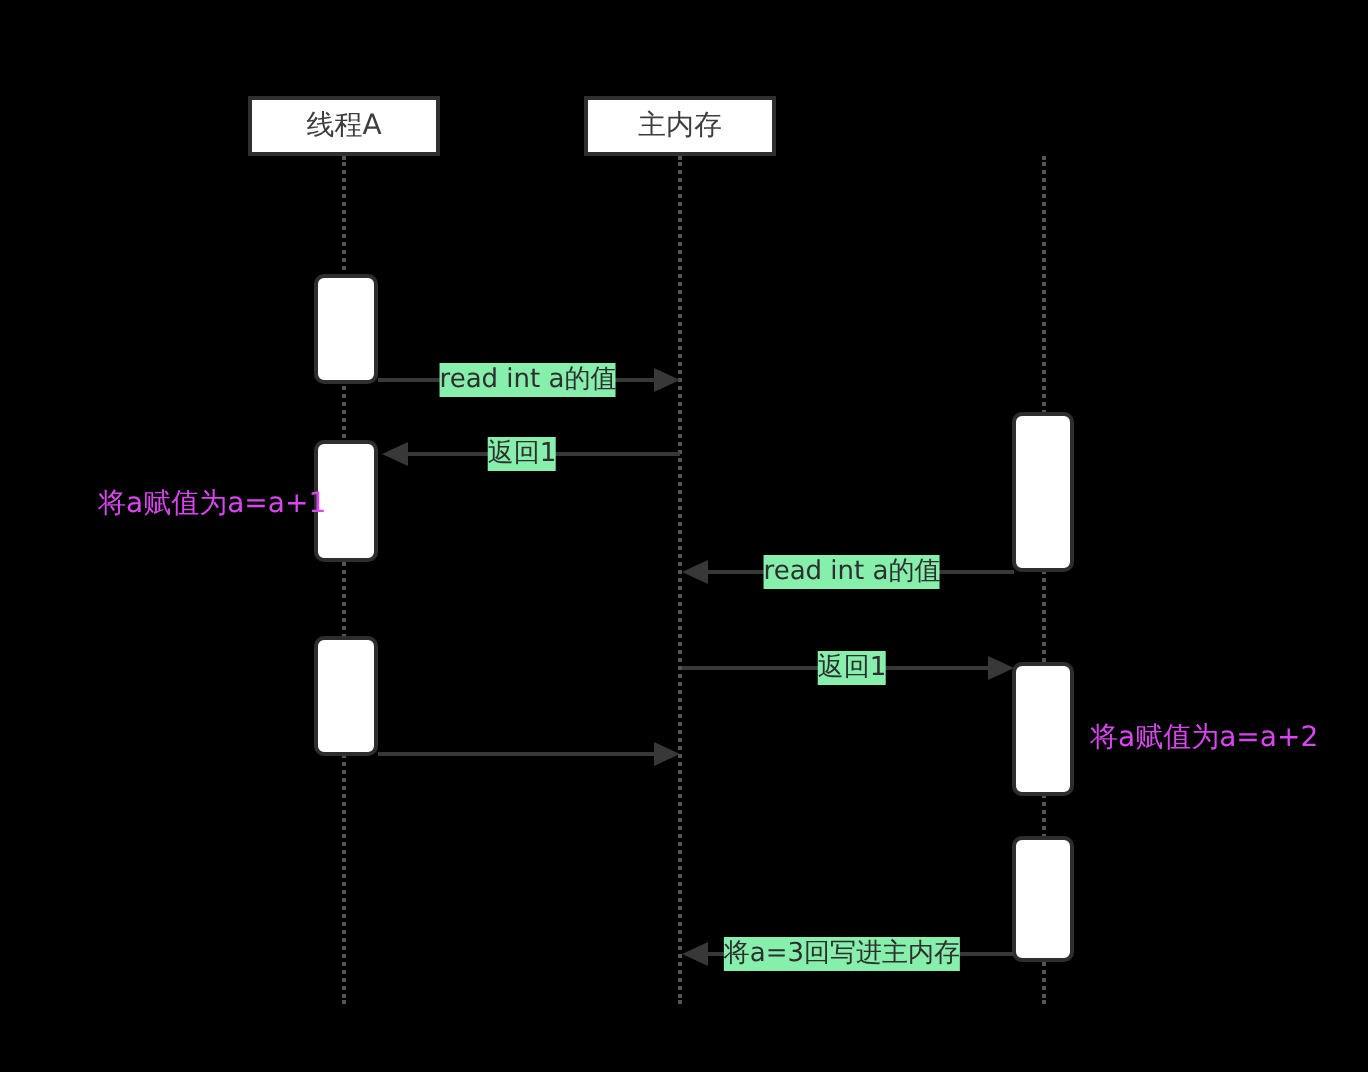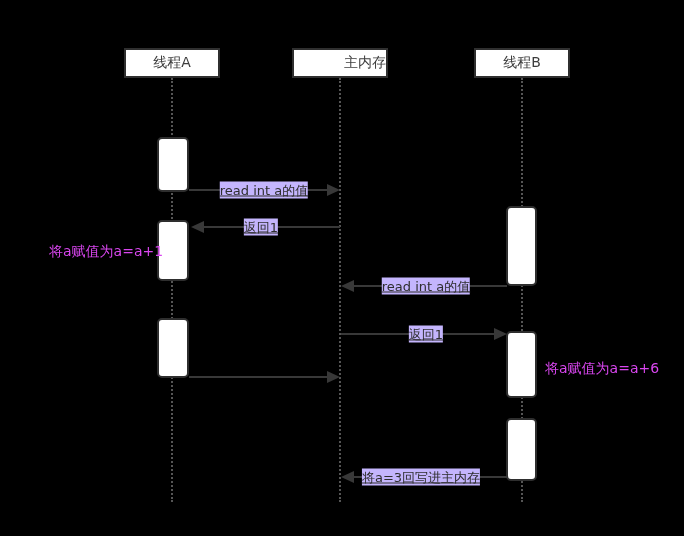--- a/index.html
+++ b/index.html
@@ -58,49 +58,45 @@
     height: 0;
     border-top: 6px solid transparent;
     border-bottom: 6px solid transparent;
   }
   .arrow.right { border-left: 13px solid #383838; }
   .arrow.left  { border-right: 13px solid #383838; }
   
   .msg-label {
     position: absolute;
     transform: translate(-50%, -50%);
-    background: #c4b5fd;
+    background: #86efac;
     color: #2e2e2e;
     font-size: 13px;
     line-height: 17px;
     padding: 0 0;
     white-space: nowrap;
-    text-decoration: underline;
   }
   
   .annotation {
     position: absolute;
     color: #d946ef;
     font-size: 14px;
     white-space: nowrap;
   }
 </style>
 </head>
 <body>
 
 <div id="canvas">
 
   <div class="head-box" style="left:124px;">
     <span>线程A</span>
   </div>
-  <div class="head-box" style="left:292px;justify-content:flex-end;">
+  <div class="head-box" style="left:292px;">
     <span>主内存</span>
-  </div>
-  <div class="head-box" style="left:474px;">
-    <span>线程B</span>
   </div>
 
   <div class="lifeline" style="left:171px;"></div>
   <div class="lifeline" style="left:339px;"></div>
   <div class="lifeline" style="left:521px;"></div>
 
   <div class="bar" style="left:157px; top:137px; width:32px; height:55px;"></div>
   <div class="bar" style="left:157px; top:220px; width:32px; height:61px;"></div>
   <div class="bar" style="left:157px; top:318px; width:32px; height:60px;"></div>
 
@@ -125,15 +121,15 @@
   <div class="msg-label" style="left:426px; top:334px;">返回1</div>
 
   <div class="msg-line" style="left:189px; top:376px; width:140px;"></div>
   <div class="arrow right" style="left:327px; top:371px;"></div>
 
   <div class="msg-line" style="left:353px; top:476px; width:154px;"></div>
   <div class="arrow left" style="left:341px; top:471px;"></div>
   <div class="msg-label" style="left:421px; top:477px;">将a=3回写进主内存</div>
 
   <div class="annotation" style="left:49px; top:243px;">将a赋值为a=a+1</div>
-  <div class="annotation" style="left:545px; top:360px;">将a赋值为a=a+6</div>
+  <div class="annotation" style="left:545px; top:360px;">将a赋值为a=a+2</div>
 
 </div>
 
 </body></html>

